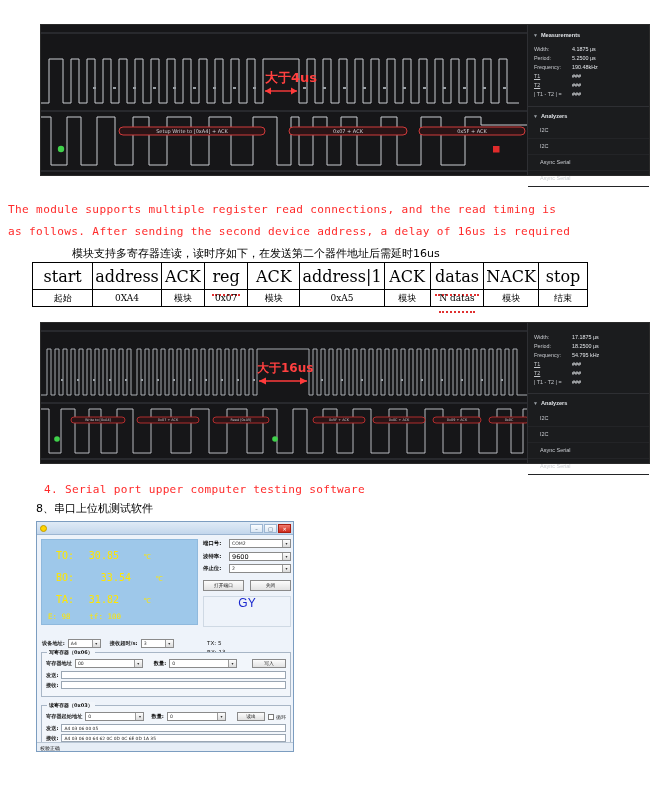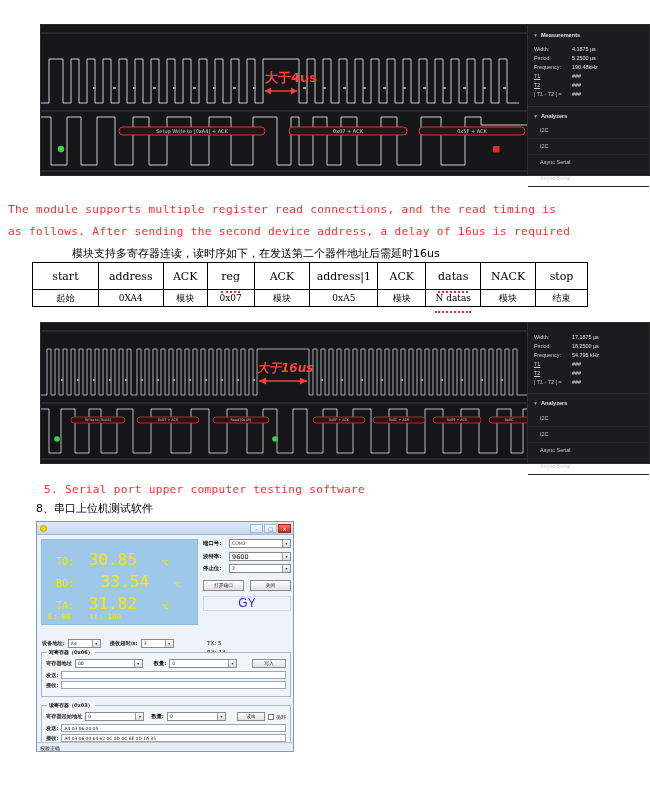--- a/index.html
+++ b/index.html
@@ -90,21 +90,21 @@
     border-collapse: collapse;
     font-family: "DejaVu Serif", serif;
   }
   .seq-table td {
     border: 1px solid #000;
     text-align: center;
     vertical-align: middle;
     color:#000;
     padding: 1px 2px;
   }
-  .seq-table tr.r1 td { height: 27px; font-size: 11px; }
+  .seq-table tr.r1 td { height: 27px; font-size: 16px; }
   .seq-table tr.r2 td { height: 17px; font-size: 9px; }
   .sq {
     border-bottom: 2px dotted #e03030;
     padding-bottom: 8px;
   }
 
   
   .sec-en {
     position:absolute;
     color:#ff2a2a;
@@ -148,21 +148,21 @@
 
   .app-body { position:relative; height:218px; }
 
   .readout {
     position:absolute; left:4px; top:4px; width:157px; height:86px;
     background:#9ec8ea;
     border:1px solid #8fb9dd;
   }
   .ro-row { position:absolute; white-space:nowrap; color:#ffe600; font-family:"DejaVu Sans Mono", monospace; }
   .ro-lbl { font-size:10px; }
-  .ro-val { font-size:16px; }
+  .ro-val { font-size:10px; }
   .ro-unit { font-size:7px; }
   .ro-small { font-size:7.5px; color:#ffe600; font-family:"DejaVu Sans Mono", monospace;text-align:right; }
 
   .right-panel { position:absolute; left:166px; top:4px; width:88px; }
   .rp-row { display:flex; align-items:center; margin-bottom:3.5px; }
   .rp-lbl { width:26px; font-size:5.4px; font-weight:bold; color:#111; white-space:nowrap; }
   .combo {
     flex:1; height:9px; background:#fff; border:1px solid #8a8a8a;
     position:relative; font-size:4.6px; line-height:8px; padding-left:2px;
     color:#333; overflow:hidden;
@@ -174,21 +174,21 @@
     font-size:4px; line-height:8px; text-align:center; color:#333;
   }
   .combo.big { font-size:6.5px; line-height:8px; color:#000; }
   .btn-row { display:flex; gap:6px; margin-top:7px; }
   .btn {
     flex:1; height:11px; background:linear-gradient(#fcfcfc,#e2e2e2);
     border:1px solid #8a8a8a; font-size:4.8px; line-height:10px;
     text-align:center; color:#111;
   }
   .gy-btn {
-    margin-top:5px; height:15px; width:100%;
+    margin-top:5px; height:31px; width:100%;
     background:#eef3fa; border:1px solid #cfd9e4;
     color:#1a28cf; font-size:12px; line-height:13px; text-align:center;
     font-family:"Liberation Sans", sans-serif; font-weight:normal;
   }
   .txrx { position:absolute; left:170px; top:104px; font-size:5.6px; color:#111; line-height:1.55; }
 
   .addr-row { position:absolute; left:5px; top:104px; display:flex; align-items:center; gap:3px; }
   .addr-row .lbl { font-size:5.2px; font-weight:bold; white-space:nowrap; }
   .addr-row .combo { width:44px; }
   .addr-row .combo.sm { width:22px; }
@@ -423,21 +423,21 @@
         <rect x="448" y="94" width="40" height="6" rx="3" fill="#2a1416" stroke="#c03030" stroke-width="0.9"></rect>
         <text x="468" y="98.4">0x0C</text>
       </g>
 
       <g>
         <line x1="218" y1="58" x2="266" y2="58" stroke="#ff3b3b" stroke-width="1.4"></line>
         <path d="M218,58 L225,54.4 L225,61.6 Z" fill="#ff3b3b"></path>
         <path d="M266,58 L259,54.4 L259,61.6 Z" fill="#ff3b3b"></path>
       </g>
     </svg>
-    <div class="ann-label" style="left:216px; top:37px; font-size:12px; font-family:'DejaVu Sans', sans-serif;font-style:italic;">大于16us</div>
+    <div class="ann-label" style="left:216px; top:37px; font-size:12px; font-family:'DejaVu Sans', sans-serif;">大于16us</div>
   </div>
 
   <div class="cap-side">
     <div class="meas-tbl" style="padding-top:6px;">
       <div class="meas-row">
           <span class="meas-k">Width:</span>
           <span class="meas-v">17.1875 µs</span>
         </div>
       <div class="meas-row">
           <span class="meas-k">Period:</span>
@@ -464,21 +464,21 @@
     <div class="side-hdr">
       <span class="caret">▼</span><span>Analyzers</span>
     </div>
     <div class="ana-item">I2C</div>
     <div class="ana-item">I2C</div>
     <div class="ana-item">Async Serial</div>
     <div class="ana-item">Async Serial</div>
   </div>
 </div>
 
-<div class="sec-en" style="left:44px; top:483px;">5. Serial port upper computer testing software</div>
+<div class="sec-en" style="left:44px; top:483px;">4. Serial port upper computer testing software</div>
 <div class="cn-line" style="left:36px; top:501px; font-size:11px;">8、串口上位机测试软件</div>
 
 <div class="app">
   <div class="titlebar">
     <div class="tb-icon"></div>
     <span style="position:absolute;left:14px;top:3px;font-size:5px;"></span>
     <div class="tb-btns">
       <div class="tb-btn">–</div>
       <div class="tb-btn">□</div>
       <div class="tb-btn close">✕</div>

